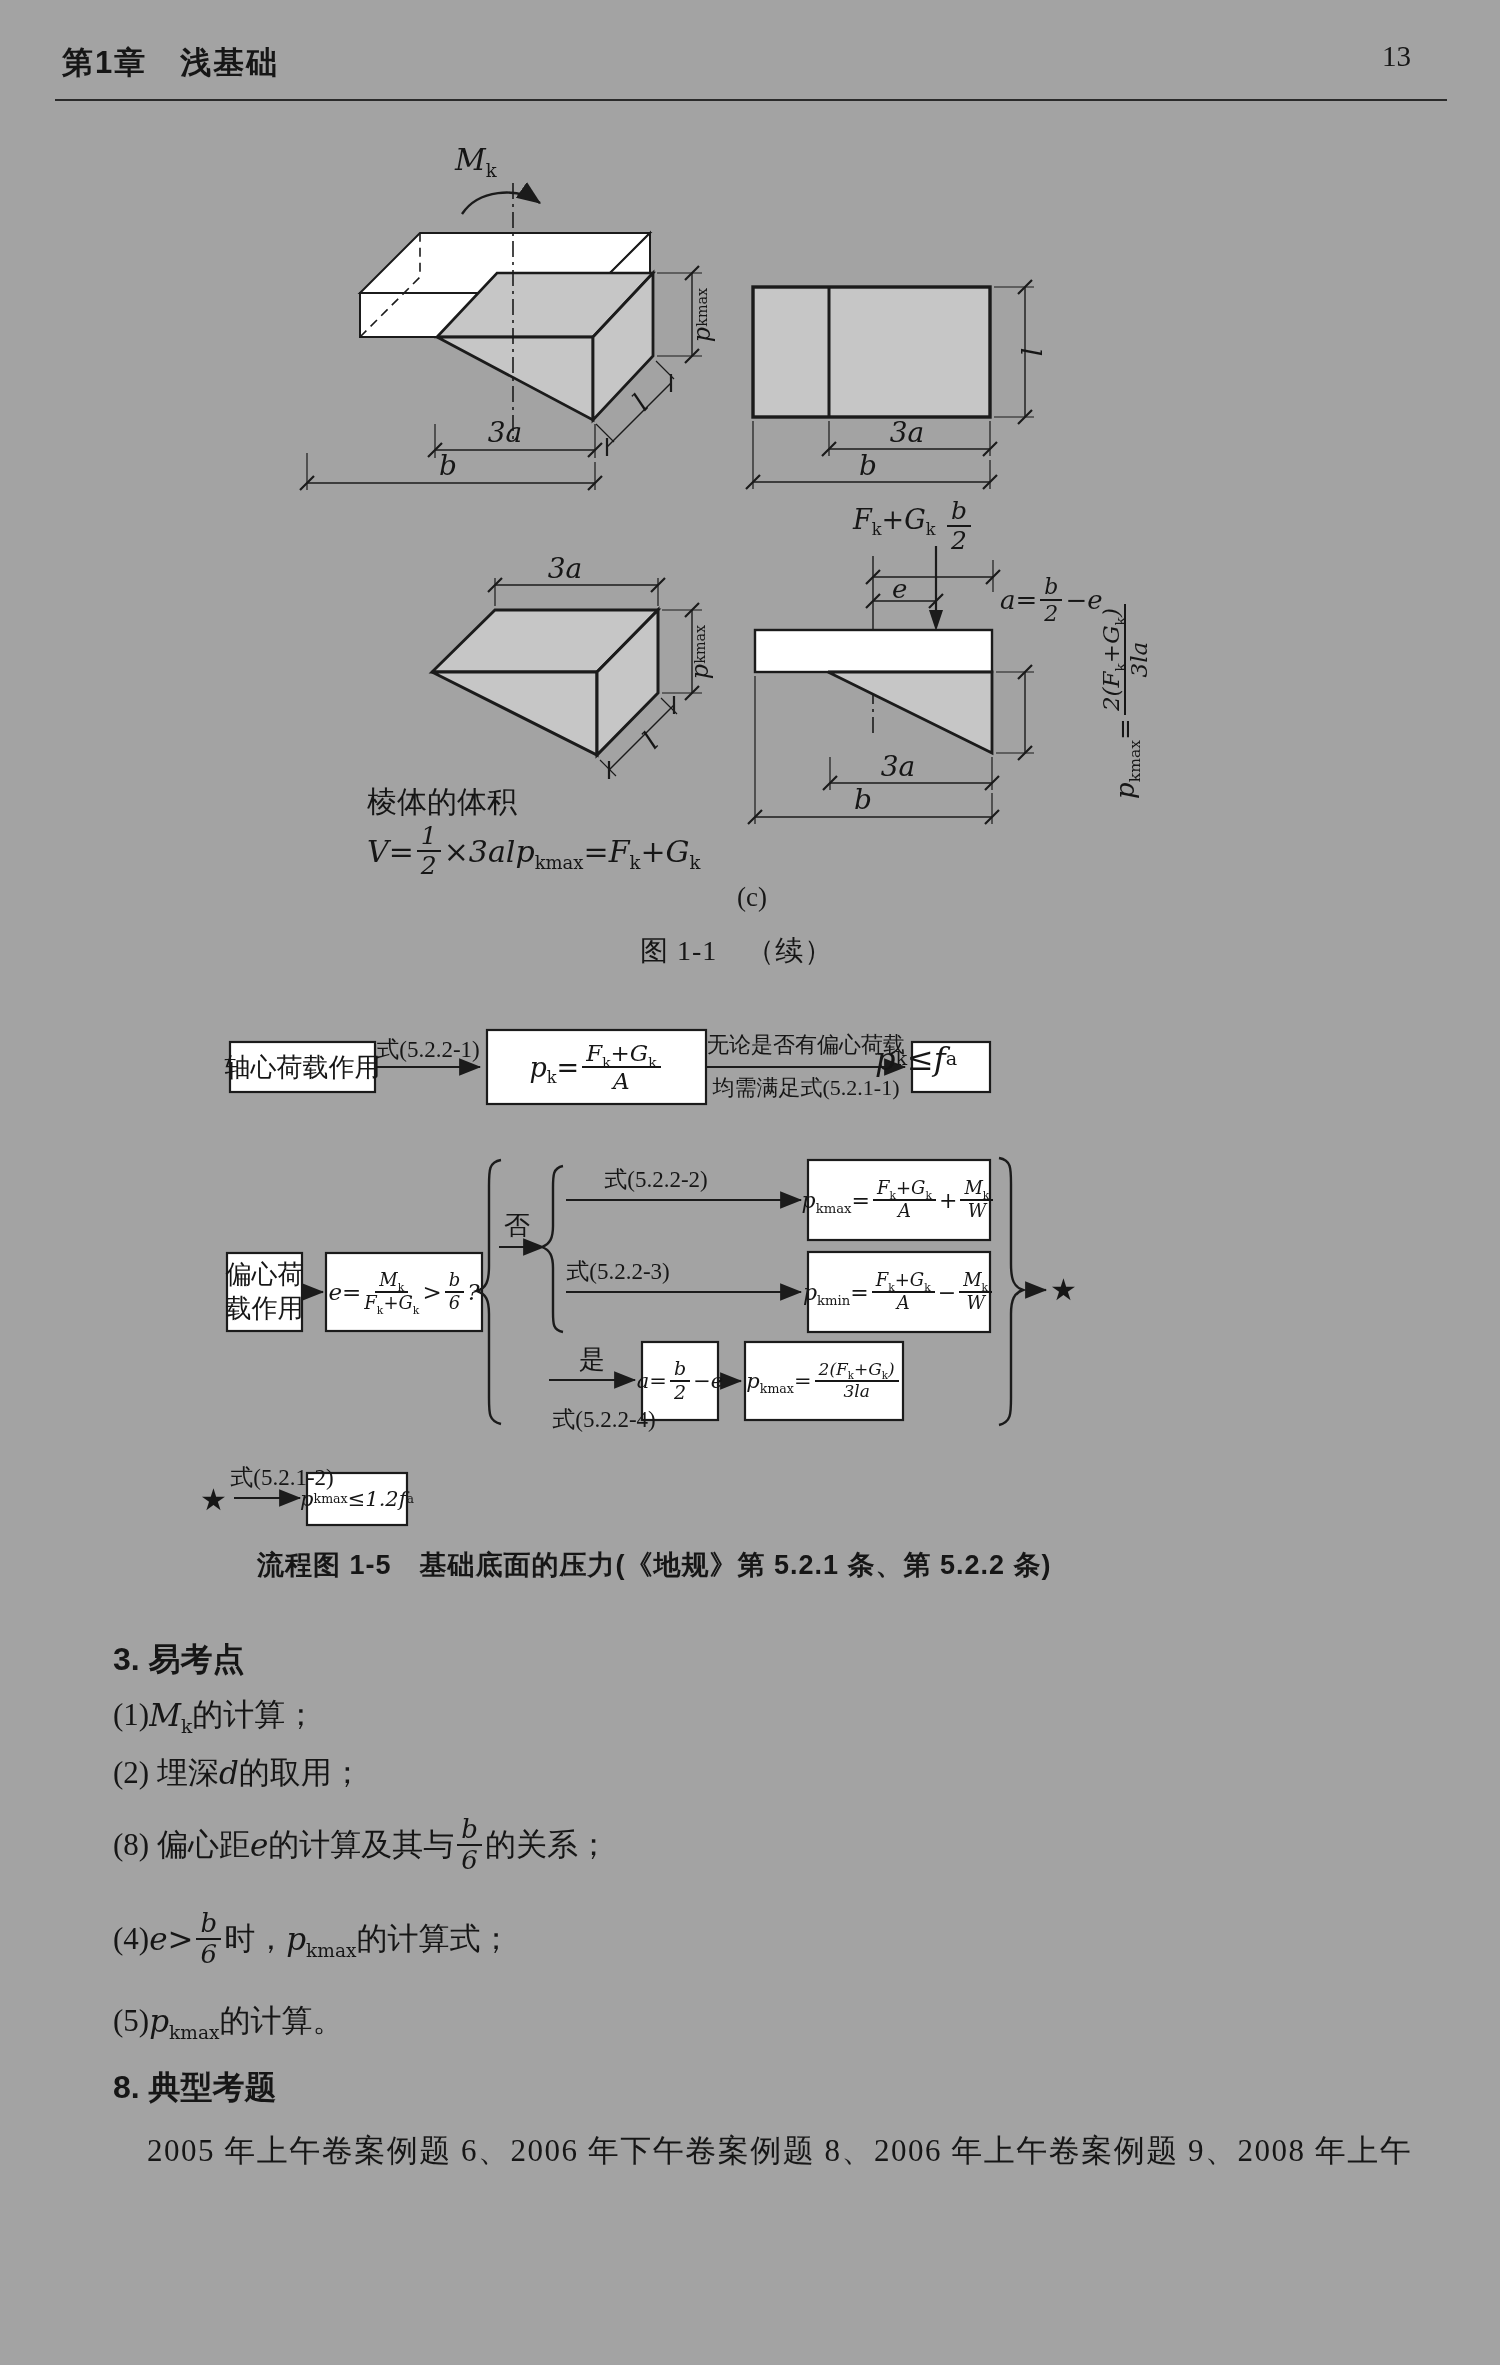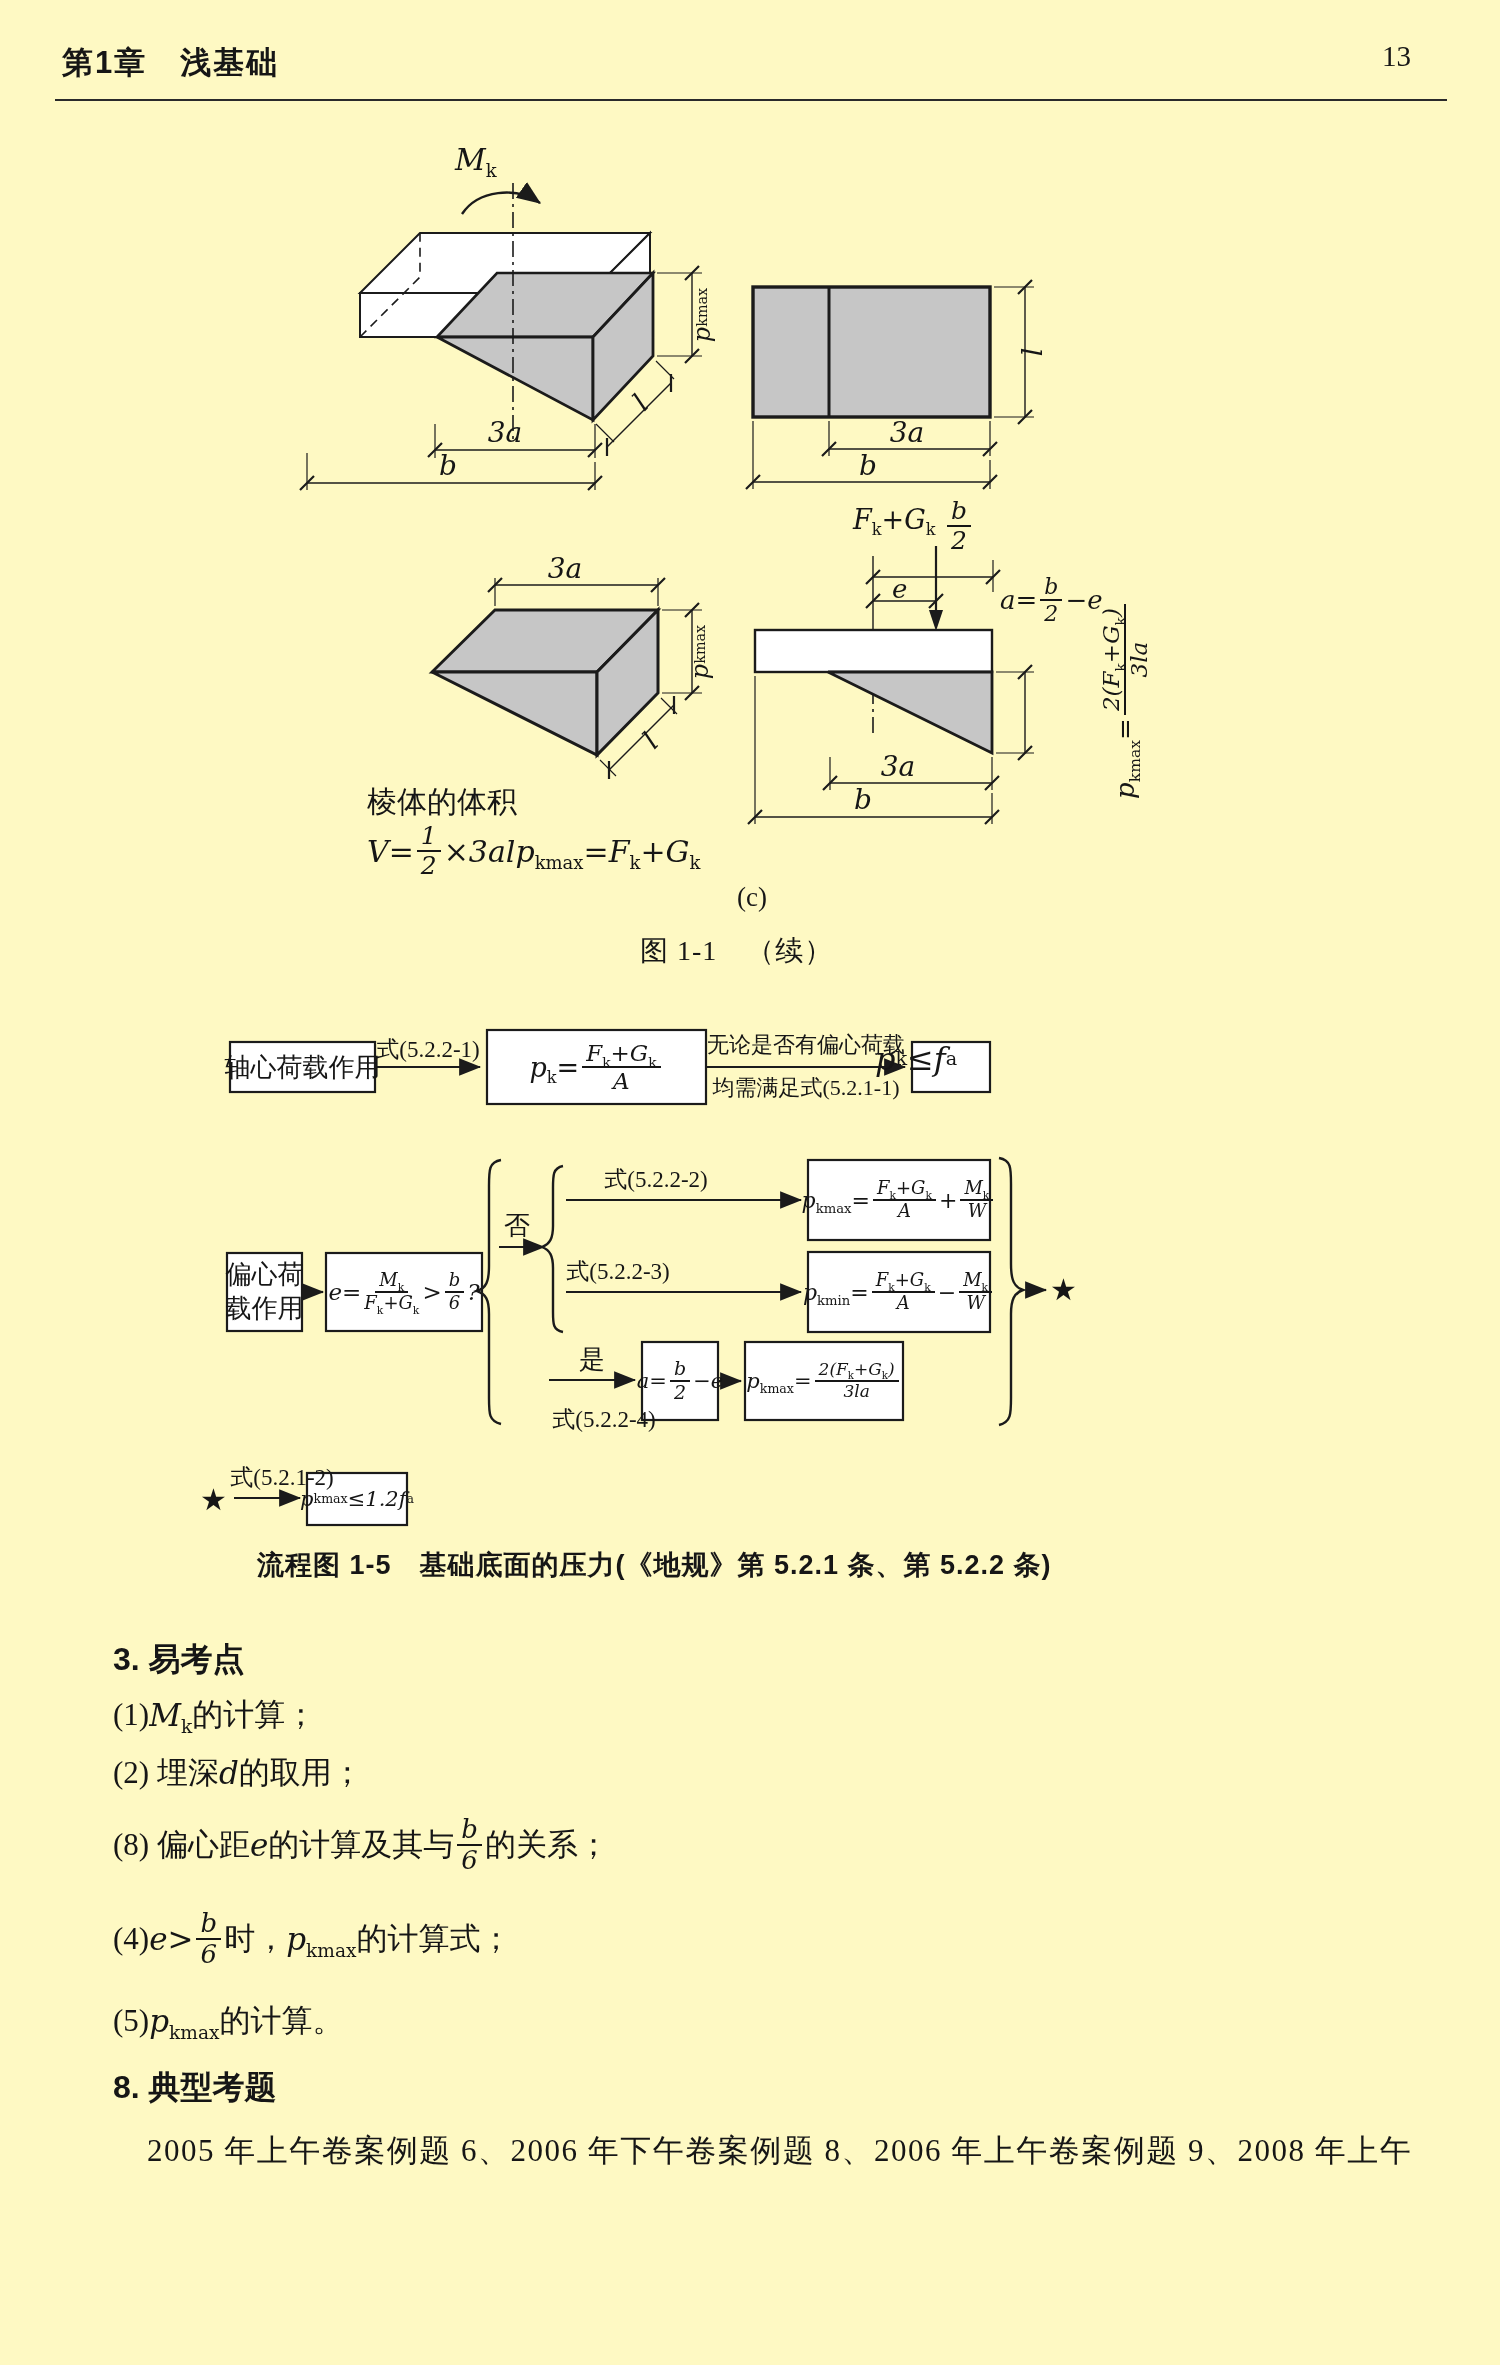--- a/index.html
+++ b/index.html
@@ -1,16 +1,16 @@
 <!DOCTYPE html>
 <html><head>
 <meta charset="utf-8">
 <style>
   html,body{margin:0;padding:0;background:#e8e8e6;}
-  .page{position:relative;width:1500px;height:2365px;background:#fef9c3;margin:0 auto;overflow:hidden;
+  .page{position:relative;width:1500px;height:2365px;background:#a3a3a3;margin:0 auto;overflow:hidden;
         font-family:"Liberation Serif","DejaVu Serif",serif;color:#161616;}
   .abs{position:absolute;}
   .cn{font-family:"Liberation Serif","DejaVu Serif",serif;}
   .hei{font-family:"Liberation Sans","DejaVu Sans",sans-serif;font-weight:bold;}
   .math{font-family:"DejaVu Serif",serif;font-style:italic;white-space:nowrap;}
   .math sub{font-style:normal;font-size:60%;line-height:0;}
   .fcbox{display:flex;align-items:center;justify-content:center;white-space:nowrap;}
   .frac{display:inline-flex;flex-direction:column;align-items:center;vertical-align:middle;line-height:1.05;margin:0 3px;}
   .frac .fn{border-bottom:2px solid #161616;padding:0 4px 1px 4px;}
   .frac .fd{padding-top:1px;}

